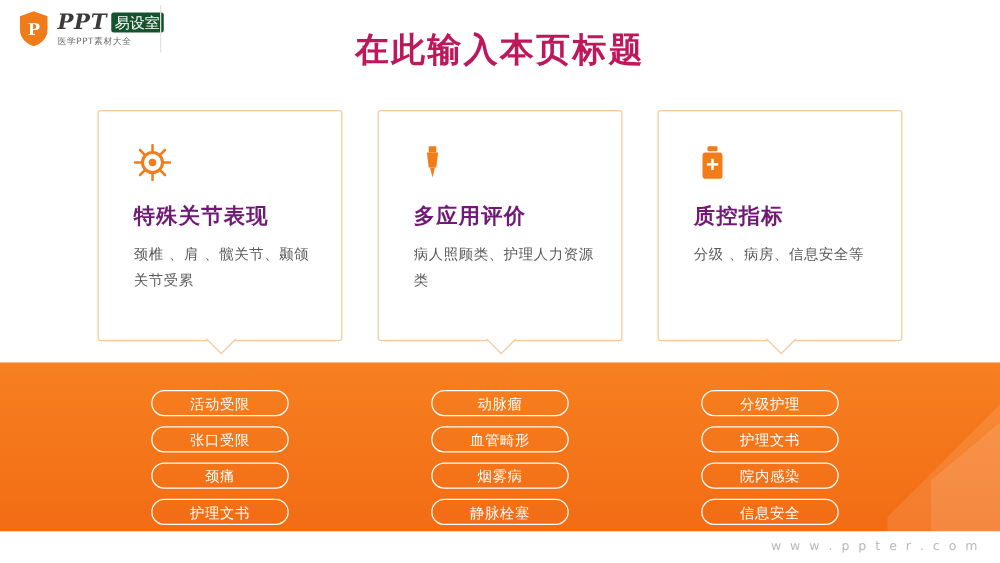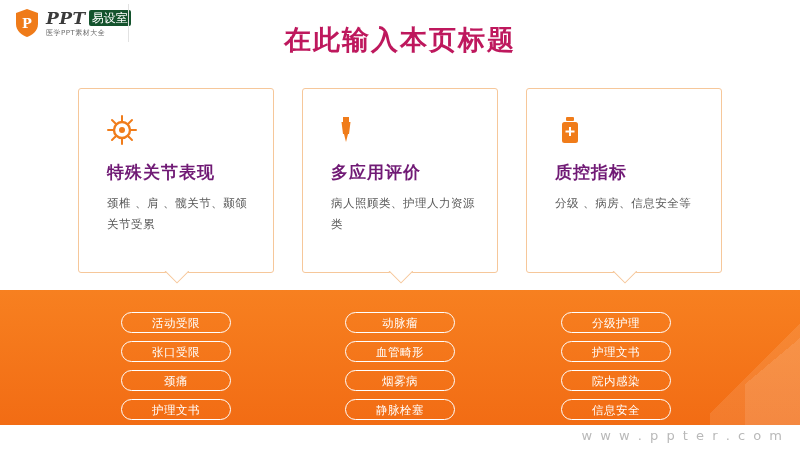--- a/index.html
+++ b/index.html
@@ -202,21 +202,21 @@
     font-size: 11.5px;
     letter-spacing: 0.5px;
     box-sizing: border-box;
   }
 
   
   #footer {
     position: absolute;
     right: 16px;
     bottom: 7px;
-    font-size: 13px;
+    font-size: 10px;
     color: #b9b9b9;
     letter-spacing: 2px;
   }
 </style>
 </head>
 <body>
 
 <div id="logo">
   <div id="logo-shield">
     <svg width="26" height="30" viewBox="0 0 26 30">

